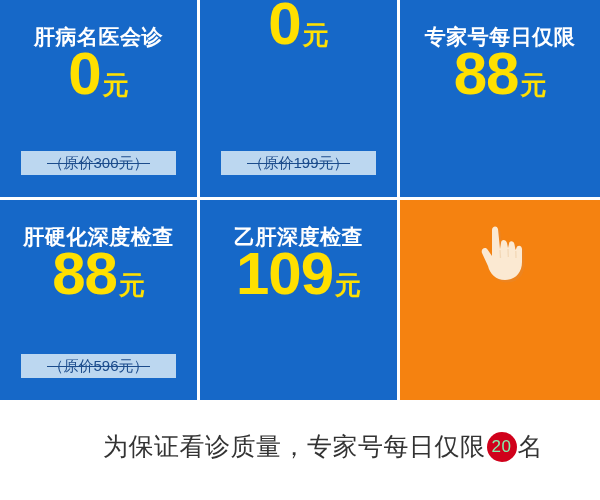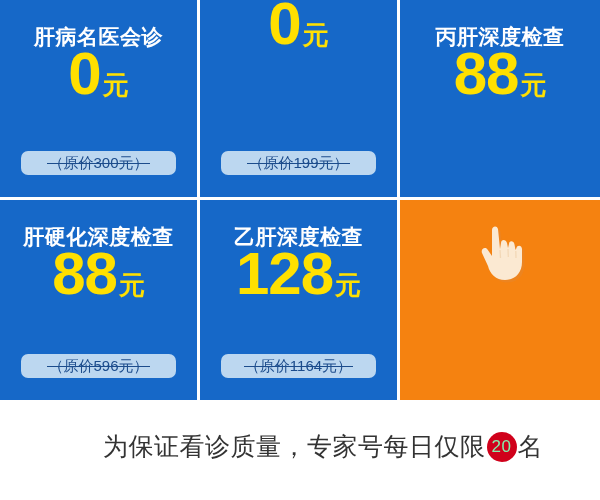--- a/index.html
+++ b/index.html
@@ -111,21 +111,20 @@
     font-size: 15px;
     line-height: 22px;
     text-align: center;
     width: 155px;
     height: 24px;
     display: flex;
     align-items: center;
     justify-content: center;
     margin-bottom: 22px;
     position: relative;
-    border-radius: 7px;
   }
   .orig-tag .strike {
     position: relative;
     display: inline-block;
     white-space: nowrap;
     letter-spacing: 0px;
   }
   .orig-tag .strike::after {
     content: "";
     position: absolute;
@@ -230,21 +229,21 @@
           <span class="price-unit">元</span>
         </div>
         <div class="orig-tag">
           <span class="strike">（原价199元）</span>
         </div>
       </div>
     </div>
 
     <div class="cell blue last-col">
       <div class="cell-inner">
-        <div class="card-title">丙肝深度检查</div>
+        <div class="card-title">专家号每日仅限</div>
         <div class="price-row">
           <span class="price-num">88</span>
           <span class="price-unit">元</span>
         </div>
       </div>
     </div>
 
     <div class="cell blue last-row">
       <div class="cell-inner">
         <div class="card-title">肝硬化深度检查</div>
@@ -255,25 +254,22 @@
         <div class="orig-tag">
           <span class="strike">（原价596元）</span>
         </div>
       </div>
     </div>
 
     <div class="cell blue last-row">
       <div class="cell-inner">
         <div class="card-title">乙肝深度检查</div>
         <div class="price-row">
-          <span class="price-num">128</span>
-          <span class="price-unit">元</span>
-        </div>
-        <div class="orig-tag">
-          <span class="strike">（原价1164元）</span>
+          <span class="price-num">109</span>
+          <span class="price-unit">元</span>
         </div>
       </div>
     </div>
 
     <div class="cell orange">
       <div class="cta-inner">
         <div class="hand-wrap">
           <svg width="60" height="70" viewBox="0 0 60 70" xmlns="http://www.w3.org/2000/svg" aria-hidden="true">
             <g>
 

